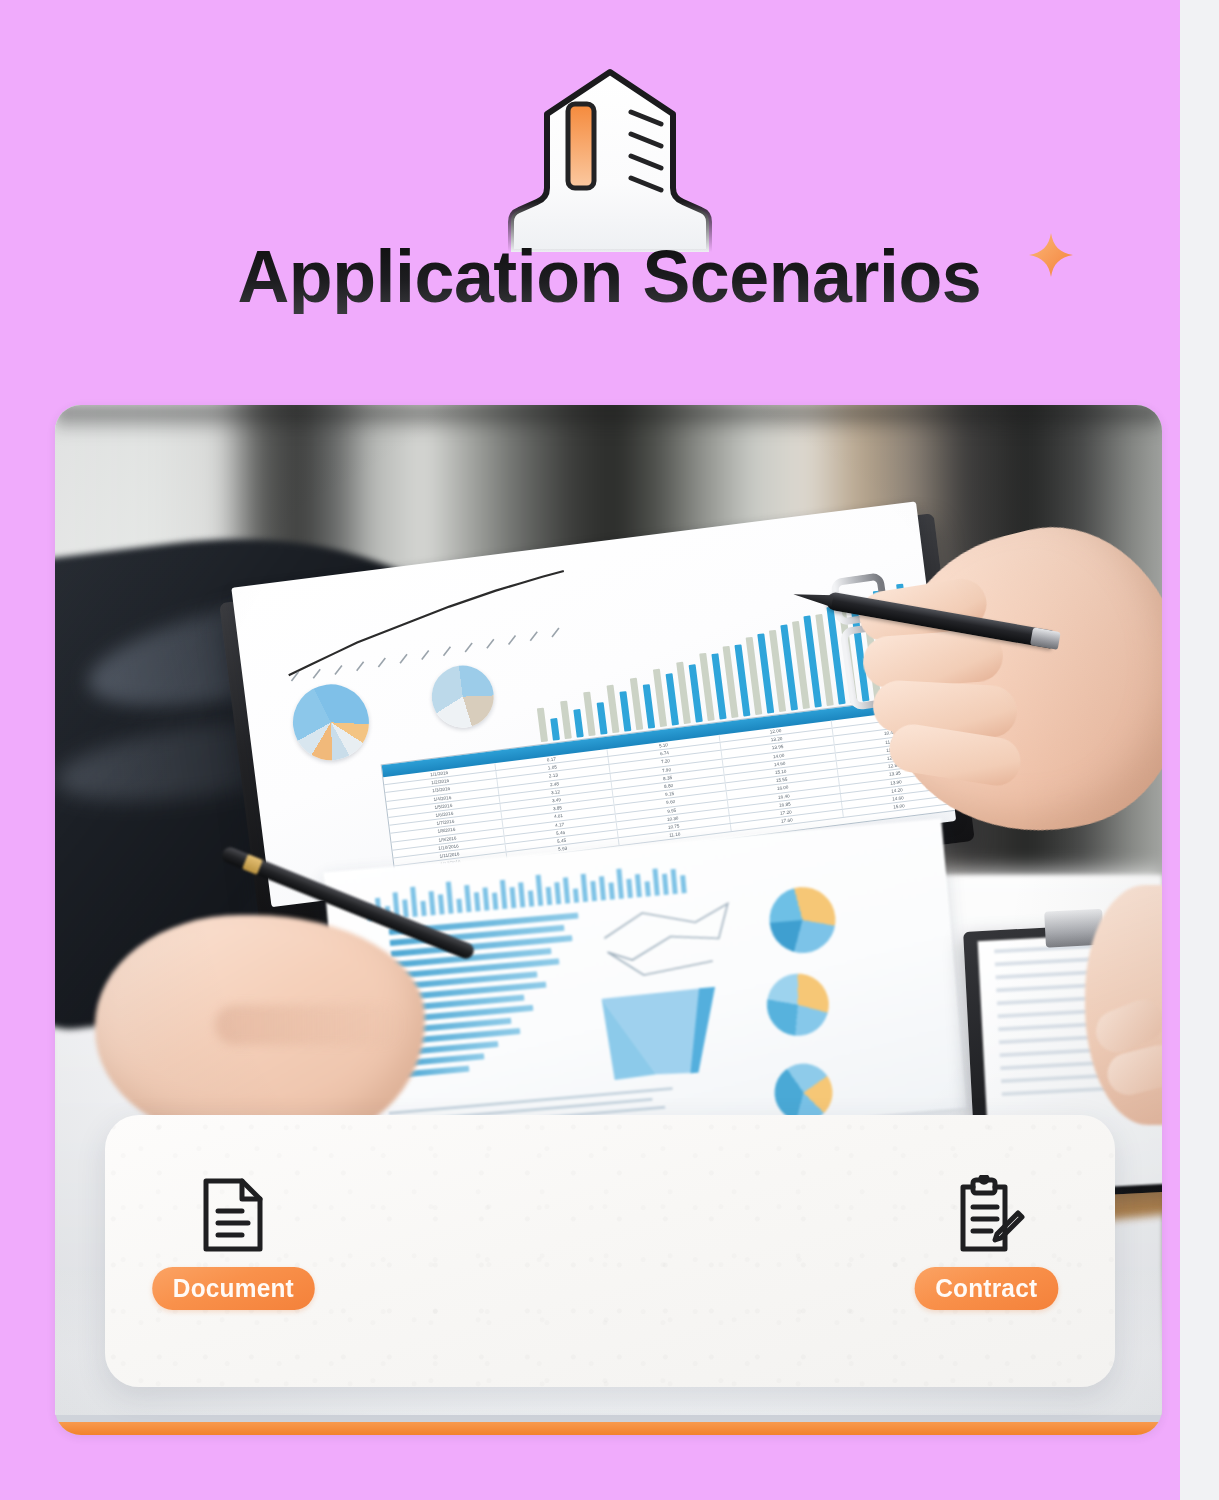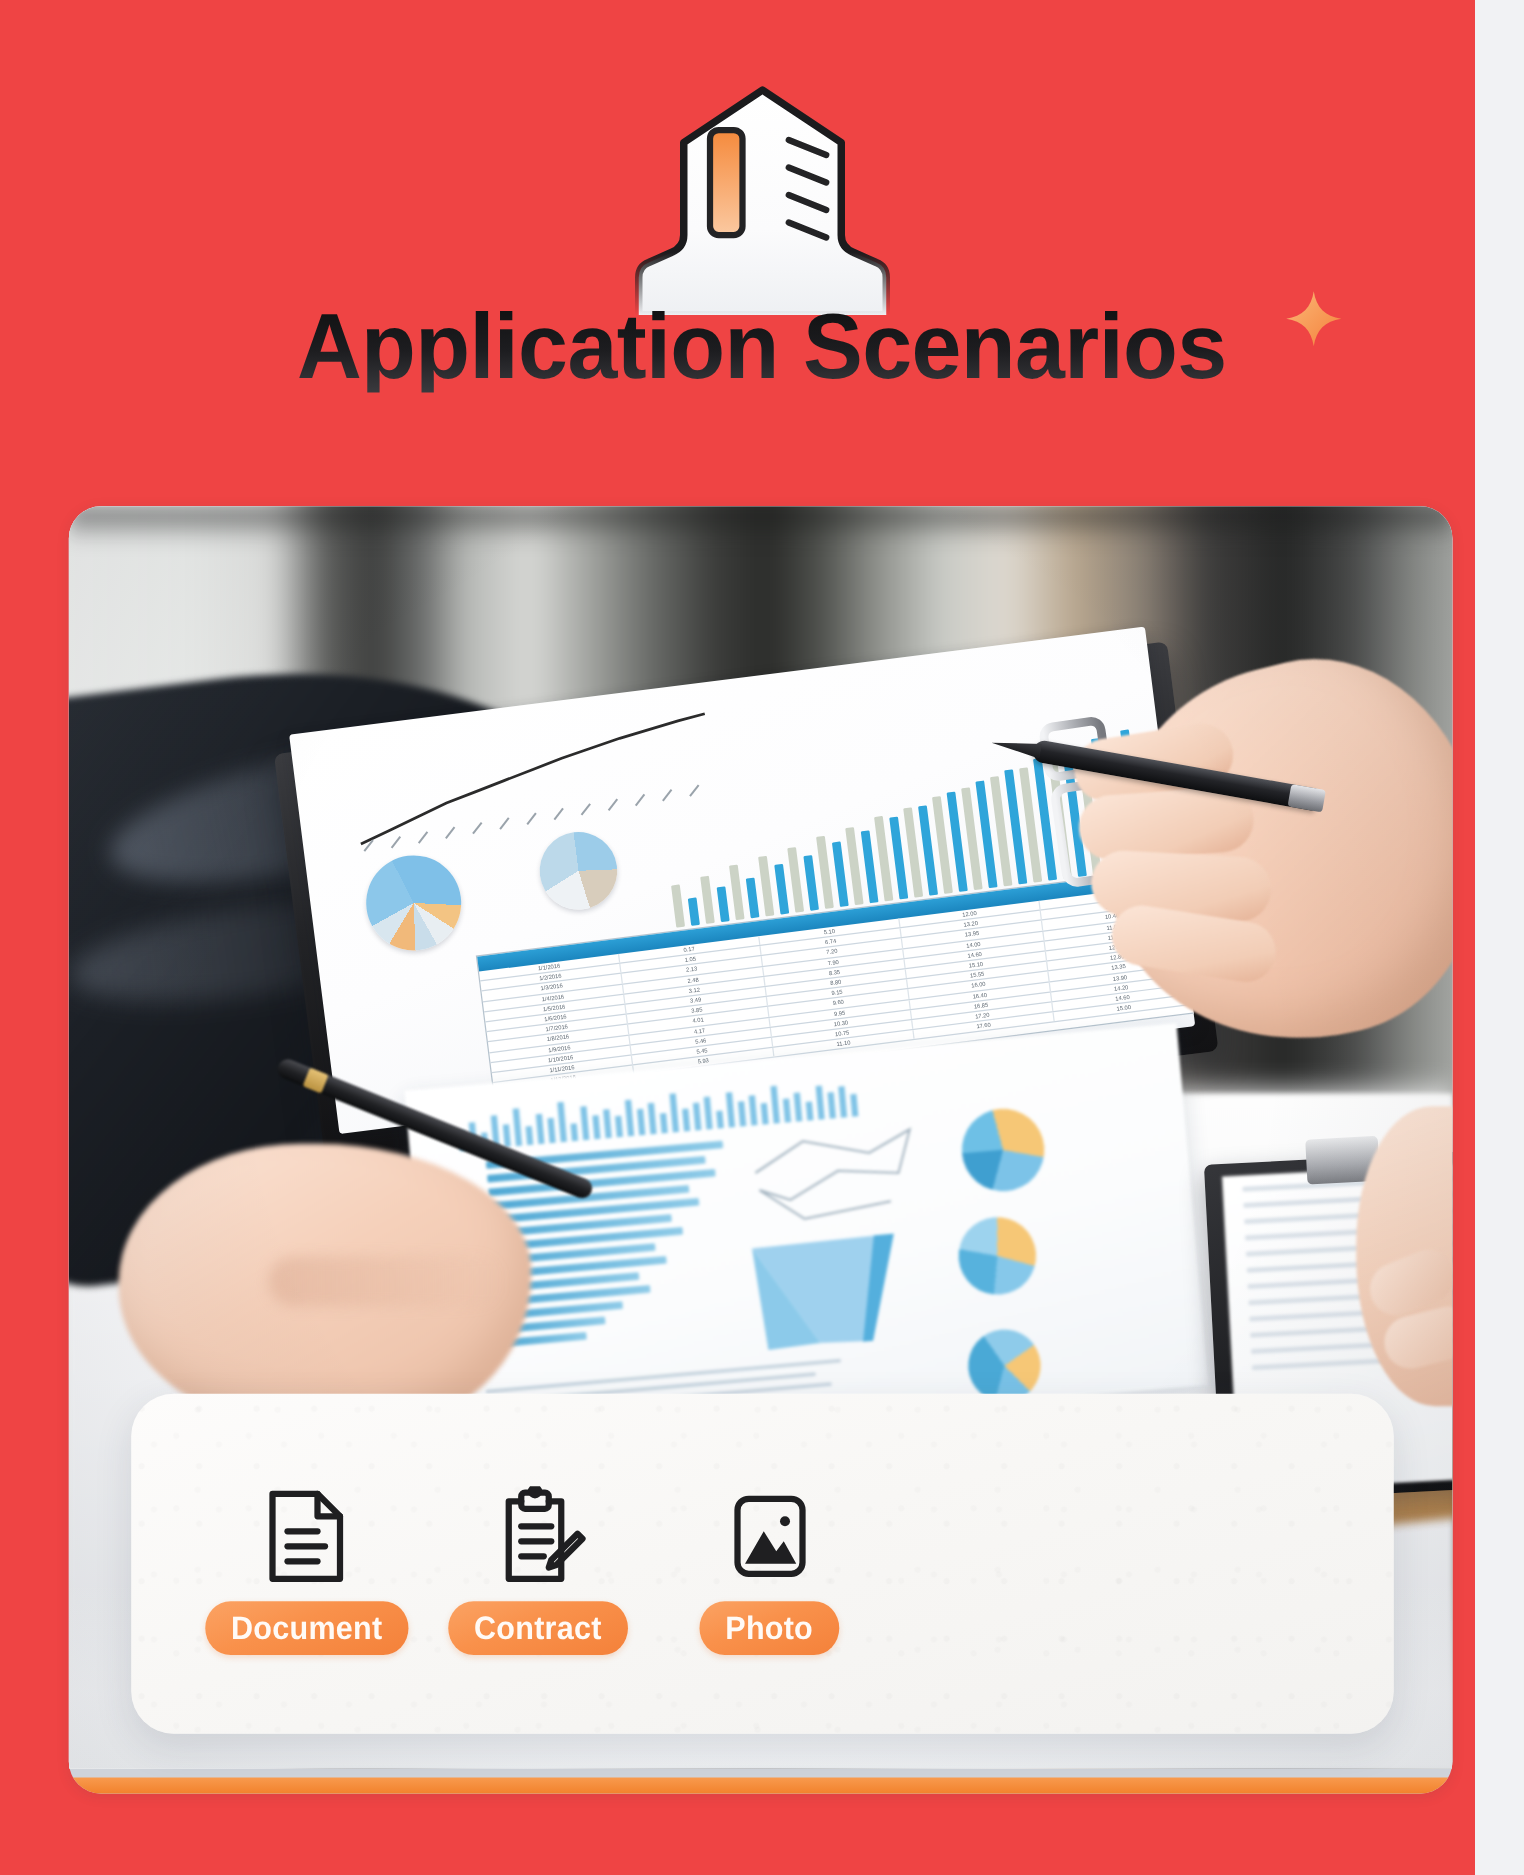--- a/index.html
+++ b/index.html
@@ -10,21 +10,21 @@
     height: 1500px;
     background: #f1f2f4;
     font-family: "Liberation Sans", sans-serif;
     overflow: hidden;
   }
 
   .page {
     position: relative;
     width: 1180px;
     height: 1500px;
-    background: #ef4444;
+    background: #f0abfc;
   }
 
   
   .header {
     position: absolute;
     left: 0; top: 0;
     width: 1219px;
     height: 390px;
   }
 
@@ -556,25 +556,25 @@
       radial-gradient(circle at 18% 26%, rgba(0,0,0,.018) 0 2px, transparent 3px),
       radial-gradient(circle at 62% 58%, rgba(0,0,0,.016) 0 2px, transparent 3px),
       radial-gradient(circle at 83% 20%, rgba(0,0,0,.016) 0 2px, transparent 3px),
       radial-gradient(circle at 35% 78%, rgba(0,0,0,.014) 0 2px, transparent 3px);
     background-size: 46px 46px, 58px 58px, 64px 64px, 52px 52px;
     pointer-events: none;
   }
 
   .badge-row {
     position: absolute;
-    left: 0; top: 76px;
+    left: 0; top: 62px;
     width: 1010px;
     display: flex;
-    justify-content: flex-start;
-    padding: 0 48px;
+    justify-content: space-between;
+    padding: 0 36px;
   }
 
   .badge-item {
     display: flex;
     flex-direction: column;
     align-items: center;
     width: 185px;
   }
 
   .badge-icon {
@@ -1002,29 +1002,19 @@
             <circle cx="35" cy="4" r="3.2" fill="#1f1f21"></circle>
             <line x1="24" y1="32" x2="48" y2="32"></line>
             <line x1="24" y1="44" x2="48" y2="44"></line>
             <line x1="24" y1="56" x2="42" y2="56"></line>
             <path d="M69 38 L73 42 L52 63 L46 65 L48 59 Z"></path>
           </svg>
         </div>
         <span class="badge-pill">Contract</span>
       </div>
 
-      <div class="badge-item">
-        <div class="badge-icon">
-          <svg width="72" height="80" viewBox="0 0 72 80" xmlns="http://www.w3.org/2000/svg" fill="none" stroke="#1f1f21" stroke-width="5" stroke-linecap="round" stroke-linejoin="round">
-            <rect x="10" y="10" width="52" height="60" rx="9"></rect>
-            <circle cx="48" cy="28" r="4" fill="#1f1f21" stroke="none"></circle>
-            <path d="M16 62 L31 36 L41 52 L47 44 L57 62 Z" fill="#1f1f21" stroke="none"></path>
-          </svg>
-        </div>
-        <span class="badge-pill">Photo</span>
-      </div>
 
 
 
     </div>
   </div>
 
 </div>
 
 </body></html>

